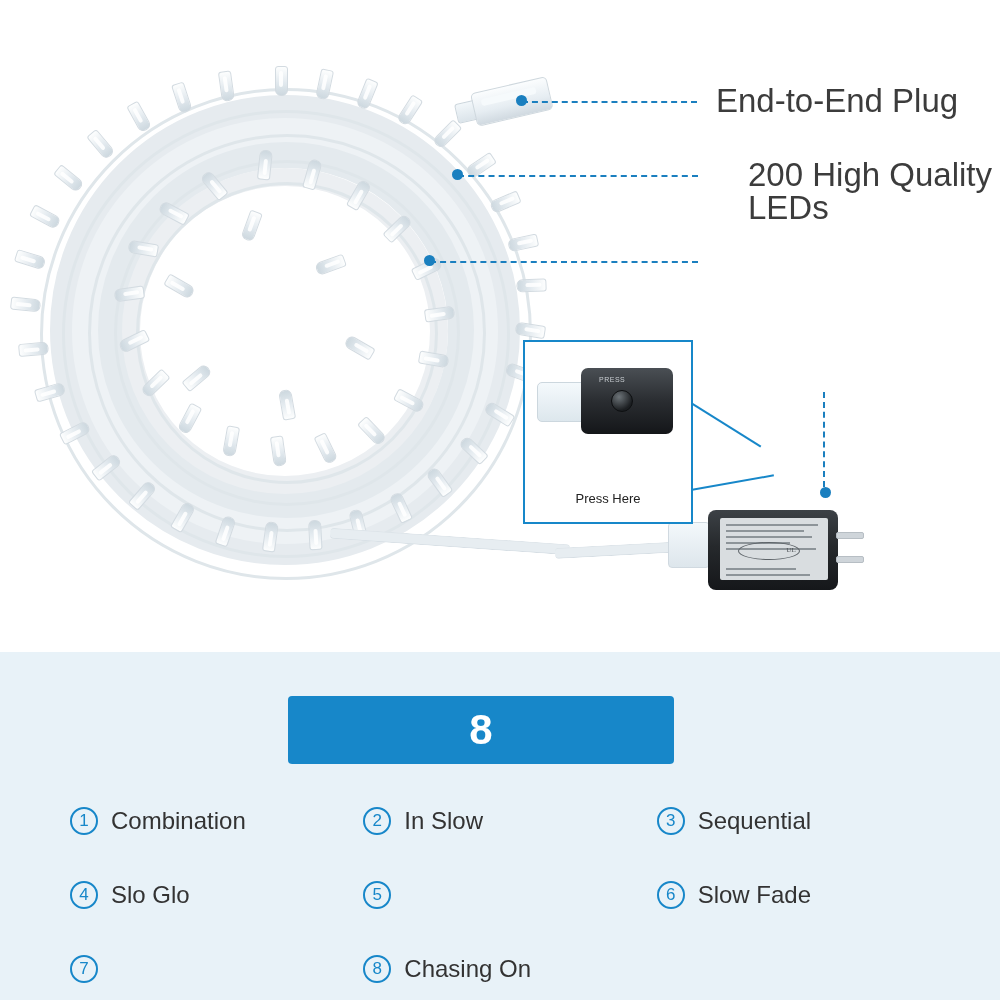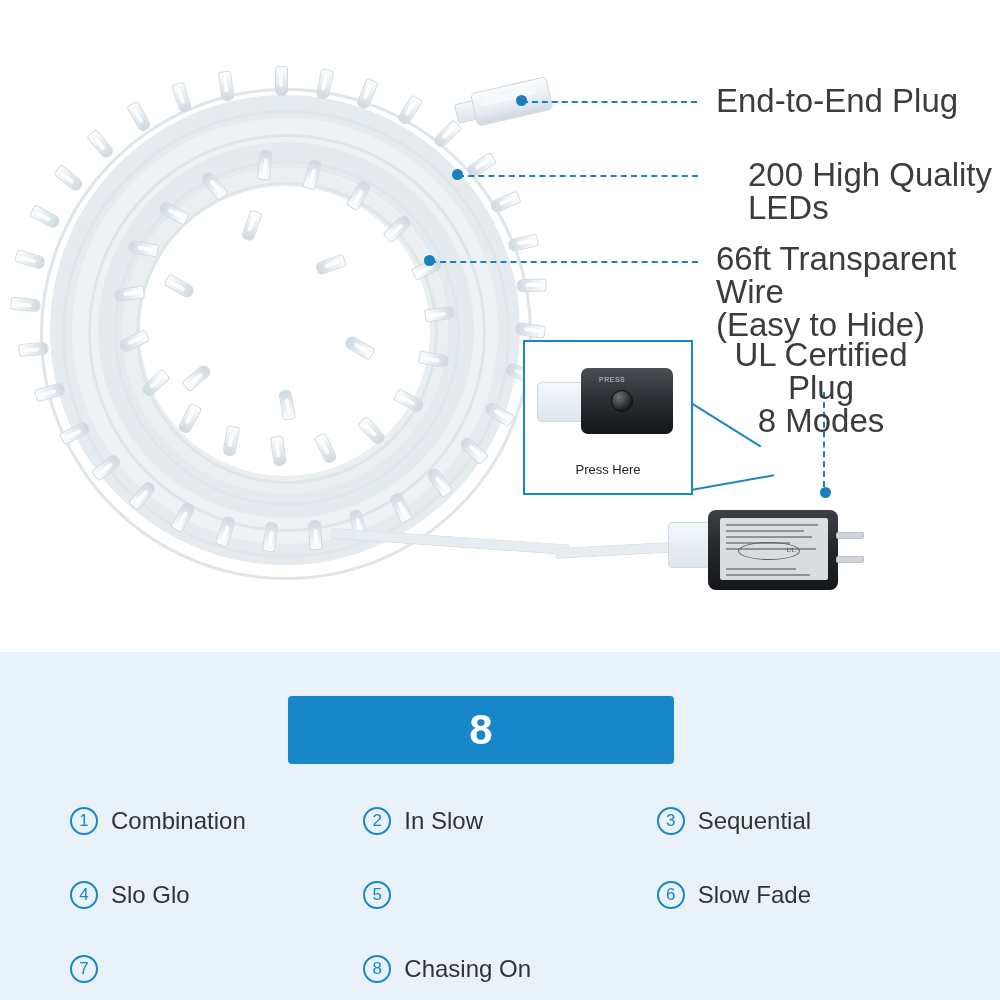--- a/index.html
+++ b/index.html
@@ -183,21 +183,21 @@
     background: linear-gradient(180deg,#f3f8fb,#dde6ec);
     border: 1px solid #d0d9e0;
     border-radius: 4px;
     box-sizing: border-box;
   }
 
   
   .zoom-inset {
     position: absolute;
     left: 523px; top: 340px;
-    width: 170px; height: 155px;
+    width: 170px; height: 184px;
     background: #ffffff;
     border: 2px solid #1787c9;
     box-sizing: border-box;
   }
   .zoom-inset .dev {
     position: absolute;
     left: 12px; top: 22px;
     width: 140px; height: 75px;
   }
   .zoom-inset .dev .cap {
@@ -461,27 +461,23 @@
     <div class="callout-dot" style="left:516px; top:95px;"></div>
     <div class="callout-line" style="left:522px; top:101px; width:175px;"></div>
     <div class="callout-text" style="left:716px; top:84px;">End-to-End Plug</div>
 
     <div class="callout-dot" style="left:452px; top:169px;"></div>
     <div class="callout-line" style="left:458px; top:175px; width:240px;"></div>
     <div class="callout-text" style="left:716px; top:158px;margin-left:32px;">200 High Quality LEDs</div>
 
     <div class="callout-dot" style="left:424px; top:255px;"></div>
     <div class="callout-line" style="left:430px; top:261px; width:268px;"></div>
-    <div class="callout-text" style="left:716px; top:242px;">66ft Transparent Wire
-(Easy to Hide)</div>
 
     <div class="callout-dot" style="left:820px; top:487px;"></div>
     <div class="callout-line" style="left:825px; top:392px; width:95px; transform:rotate(90deg); transform-origin: 0 0;"></div>
-    <div class="callout-text" style="left:716px; top:338px; text-align:center; width:210px;">UL Certified Plug
-8 Modes</div>
   </div>
 
   <div class="modes-panel">
     <div class="modes-banner">
       <span class="num">8</span>
     </div>
 
     <div class="modes-grid">
       <div class="mode-item">
         <span class="mode-badge">1</span>

